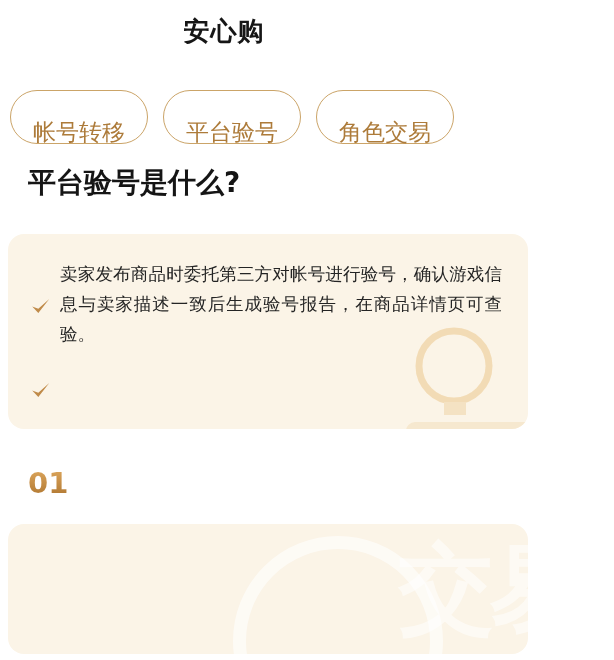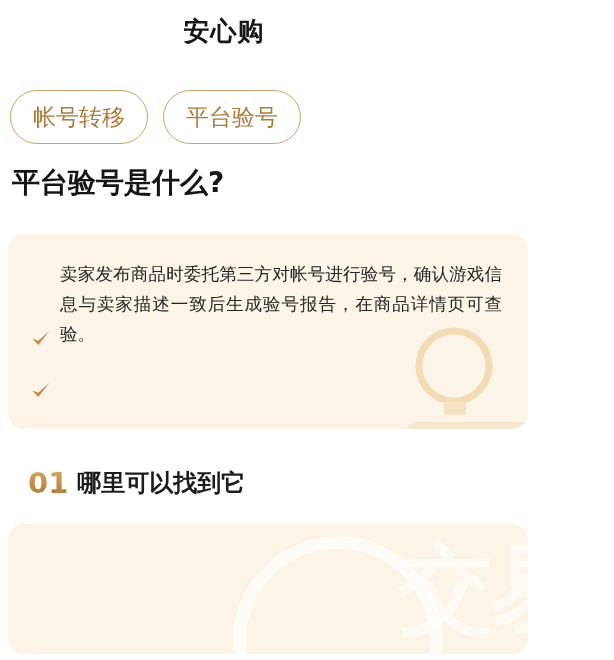--- a/index.html
+++ b/index.html
@@ -18,57 +18,57 @@
     line-height: 34px;
     letter-spacing: 1px;
   }
 
   .tabs {
     margin: 42px 6px 0 10px;
     display: flex; gap: 15px;
   }
   .pill {
     height: 54px;
-    padding: 0 22px;
+    padding: 16px 22px;
     border: 1.5px solid #cba468;
     border-radius: 28px;
     background: #ffffff;
     color: #ad7b3a;
     font-family: inherit;
     font-size: 23px; font-weight: 500;
     line-height: 51px;
     white-space: nowrap;
     cursor: pointer;
   }
   .pill.active {
     border: none;
     padding: 0 23.5px;
     background: linear-gradient(100deg, #aa7433 0%, #c78f46 55%, #e0a55b 100%);
     color: #ffffff;
     font-weight: 600;
     line-height: 54px;
   }
 
   .question-heading {
-    margin: 20px 0 0 12px;
+    margin: 20px 0 0 28px;
     font-size: 28px; font-weight: 700; color: #151515;
     line-height: 38px;
   }
 
   .card {
     margin: 0 6px 0 8px;
     background: #fbf4e7;
     border-radius: 16px;
     position: relative;
     overflow: hidden;
   }
   .card.info-card { margin-top: 32px; padding: 25px 0 28px 22px; }
   .card.find-card { margin-top: 24px; padding: 31px 0 30px 22px; height: 130px; }
 
-  .bullet { display: flex; align-items: flex-end; position: relative; z-index: 2; }
+  .bullet { display: flex; align-items: center; position: relative; z-index: 2; }
   .bullet + .bullet { margin-top: 26px; }
   .check { width: 21px; height: 21px; flex: none; margin: 5px 9px 0 0; }
   .bullet-text {
     width: 442px;
     font-size: 17.5px; line-height: 30px; color: #242424;
     text-align: justify; text-justify: inter-ideograph;
   }
 
   .stamp { position: absolute; right: -8px; top: 92px; z-index: 1; opacity: 0.55; }
 
@@ -114,20 +114,21 @@
 </head>
 <body>
 
 <div class="page">
 
   <h1 class="page-title">安心购</h1>
 
   <div class="tabs">
     <button class="pill">帐号转移</button>
     <button class="pill">平台验号</button>
+    <button class="pill">角色交易</button>
   </div>
 
   <h2 class="question-heading">平台验号是什么?</h2>
 
   <div class="card info-card">
 
     <div class="bullet">
       <svg class="check" viewBox="0 0 24 24">
         <path d="M2.5 12 L9.5 19.5 L22 3.5 L9.5 14.5 Z" fill="#c08b4a"></path>
       </svg>
@@ -143,21 +144,20 @@
     <svg class="stamp" width="132" height="140" viewBox="0 0 132 140">
       <circle cx="50" cy="40" r="35" fill="none" stroke="#ecc88e" stroke-width="7"></circle>
       <rect x="40" y="76" width="22" height="13" fill="#f0d4a6"></rect>
       <rect x="2" y="96" width="132" height="42" rx="9" fill="#f3dfbc"></rect>
       <rect x="22" y="109" width="76" height="15" rx="7" fill="#fdf9f0"></rect>
     </svg>
   </div>
 
   <div class="numbered">
     <span class="section-number">01</span>
-    <span class="section-title">哪里可以找到它</span>
   </div>
 
   <div class="card find-card">
     <div class="wm-ring"></div>
     <div class="wm-text">交易猫</div>
   </div>
 
 </div>
 
 </body></html>

